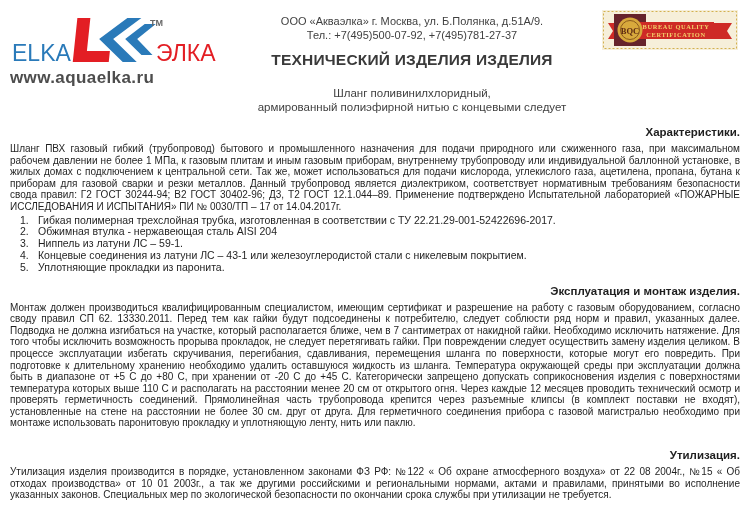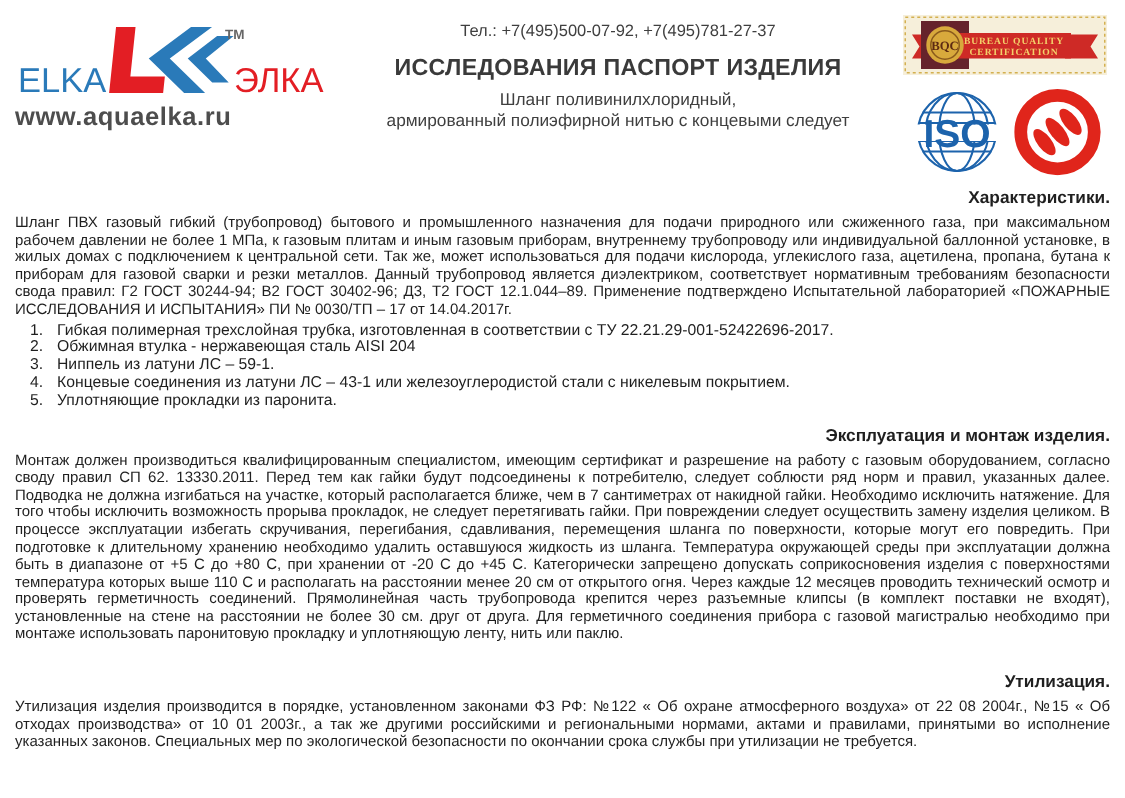--- a/index.html
+++ b/index.html
@@ -13,21 +13,21 @@
 
   
   .header{display:flex;align-items:flex-start;padding:8px 6px 0 10px;height:126px;box-sizing:border-box;}
   .logo-block{width:218px;flex:0 0 auto;padding-top:4px;}
   .logo-svg{display:block;}
   .website{font-weight:bold;font-size:17px;color:#4d4d4d;letter-spacing:.4px;width:190px;margin-top:-2px;}
 
   .header-center{flex:1 1 auto;text-align:center;padding-top:6px;}
   .company-line{font-size:11px;color:#3f3f3f;line-height:1.28;}
   .doc-title{font-size:15.5px;font-weight:bold;color:#3a3a3a;margin-top:9px;letter-spacing:.2px;}
-  .subtitle{font-size:11.5px;color:#3f3f3f;line-height:1.18;margin-top:6px;}
+  .subtitle{font-size:11.5px;color:#3f3f3f;line-height:1.18;margin-top:18px;}
   .cert{font-size:10.3px;color:#3f3f3f;line-height:1.2;margin-top:8px;}
 
   .badges{width:148px;flex:0 0 auto;display:flex;flex-direction:column;align-items:center;}
   .badges-row{display:flex;align-items:center;gap:6px;margin-top:6px;}
 
   
   .main{padding:0 10px;}
   .sec-heading{font-size:11.5px;font-weight:bold;color:#1f1f1f;text-align:right;margin:0 0 5px 0;}
   .sec-heading.m1{margin-top:12px;}
   .sec-heading.m2{margin-top:11px;}
@@ -54,22 +54,23 @@
           <path d="M130 12 L112 27 L130 43 h11 L124 27 L141 12 Z" fill="#2a7ab9"></path>
         </g>
         <text x="2" y="49" font-size="23" fill="#2a7ab9" font-family="Liberation Sans, sans-serif">ELKA</text>
         <text x="146" y="49" font-size="23" fill="#e31e24" font-family="Liberation Sans, sans-serif">ЭЛКА</text>
         <text x="140" y="14" font-size="9" font-weight="bold" fill="#666" font-family="Liberation Sans, sans-serif">TM</text>
       </svg>
       <div class="website">www.aquaelka.ru</div>
     </div>
 
     <div class="header-center">
+      <div class="company-line">ООО «Акваэлка» г. Москва, ул. Б.Полянка, д.51А/9.</div>
       <div class="company-line">Тел.: +7(495)500-07-92, +7(495)781-27-37</div>
-      <div class="doc-title">ИССЛЕДОВАНИЯ ПАСПОРТ ИЗДЕЛИЯ</div>
+      <div class="doc-title">ТЕХНИЧЕСКИЙ ИЗДЕЛИЯ ИЗДЕЛИЯ</div>
       <div class="subtitle">
         <div>Шланг поливинилхлоридный,</div>
         <div>армированный полиэфирной нитью с концевыми следует</div>
       </div>
     </div>
 
     <div class="badges">
 
       <svg width="140" height="44" viewBox="0 0 140 44">
         <rect x="2" y="2" width="136" height="40" fill="#f6efda"></rect>
@@ -78,42 +79,20 @@
         <polygon points="132,15 110,15 110,31 132,31 127,23" fill="#ce2a26"></polygon>
         <rect x="14" y="6" width="32" height="32" fill="#66232b"></rect>
         <rect x="38" y="14" width="76" height="17" fill="#ce2a26"></rect>
         <circle cx="30" cy="22" r="12.5" fill="#d8a93c"></circle>
         <circle cx="30" cy="22" r="9.5" fill="none" stroke="#8a5a1c" stroke-width="1"></circle>
         <text x="30" y="25.5" font-size="8.5" font-weight="bold" text-anchor="middle" fill="#5d2a12" font-family="Liberation Serif, serif">BQC</text>
         <text x="76" y="21" font-size="6.4" font-weight="bold" text-anchor="middle" fill="#f3d06a" letter-spacing="0.6" font-family="Liberation Serif, serif">BUREAU  QUALITY</text>
         <text x="76" y="28.5" font-size="6.4" font-weight="bold" text-anchor="middle" fill="#f3d06a" letter-spacing="0.6" font-family="Liberation Serif, serif">CERTIFICATION</text>
       </svg>
 
-      <div class="badges-row">
-
-        <svg width="64" height="60" viewBox="0 0 64 60">
-          <g stroke="#1c63ac" stroke-width="1.4" fill="none">
-            <circle cx="32" cy="30" r="26"></circle>
-            <ellipse cx="32" cy="30" rx="12" ry="26"></ellipse>
-            <ellipse cx="32" cy="30" rx="21" ry="26"></ellipse>
-            <path d="M9 17 h46 M6.5 24 h51 M6.5 36 h51 M9 43 h46"></path>
-          </g>
-          <rect x="2" y="25" width="60" height="11" fill="#ffffff"></rect>
-          <text x="32" y="40" font-size="26" font-weight="bold" text-anchor="middle" fill="#1c63ac" font-family="Liberation Sans, sans-serif">ISO</text>
-        </svg>
-
-        <svg width="58" height="58" viewBox="0 0 58 58">
-          <circle cx="29" cy="29" r="24.5" fill="none" stroke="#e0251b" stroke-width="8.5"></circle>
-          <g fill="#e0251b" transform="translate(29,29) rotate(-38)">
-            <ellipse cx="-11" cy="0" rx="4.6" ry="10.5"></ellipse>
-            <ellipse cx="0" cy="0" rx="4.6" ry="11.5"></ellipse>
-            <ellipse cx="11" cy="0" rx="4.6" ry="10.5"></ellipse>
-          </g>
-        </svg>
-      </div>
     </div>
   </div>
 
   <div class="main">
 
     <h3 class="sec-heading">Характеристики.</h3>
     <p class="body-par">Шланг ПВХ газовый гибкий (трубопровод) бытового и промышленного назначения для подачи природного или сжиженного газа, при максимальном рабочем давлении не более 1 МПа, к  газовым плитам и иным газовым приборам, внутреннему трубопроводу или индивидуальной баллонной установке, в жилых домах с подключением к центральной сети. Так же, может использоваться для подачи кислорода, углекислого газа, ацетилена, пропана, бутана к приборам для газовой сварки и резки металлов. Данный трубопровод является диэлектриком, соответствует нормативным требованиям безопасности свода правил: Г2 ГОСТ 30244-94; В2 ГОСТ 30402-96; Д3, Т2 ГОСТ 12.1.044–89.  Применение  подтверждено Испытательной лабораторией «ПОЖАРНЫЕ ИССЛЕДОВАНИЯ И ИСПЫТАНИЯ» ПИ  № 0030/ТП – 17 от 14.04.2017г.</p>
 
     <ol class="supply-list">
       <li>Гибкая полимерная трехслойная трубка,  изготовленная в соответствии с ТУ 22.21.29-001-52422696-2017.</li>

